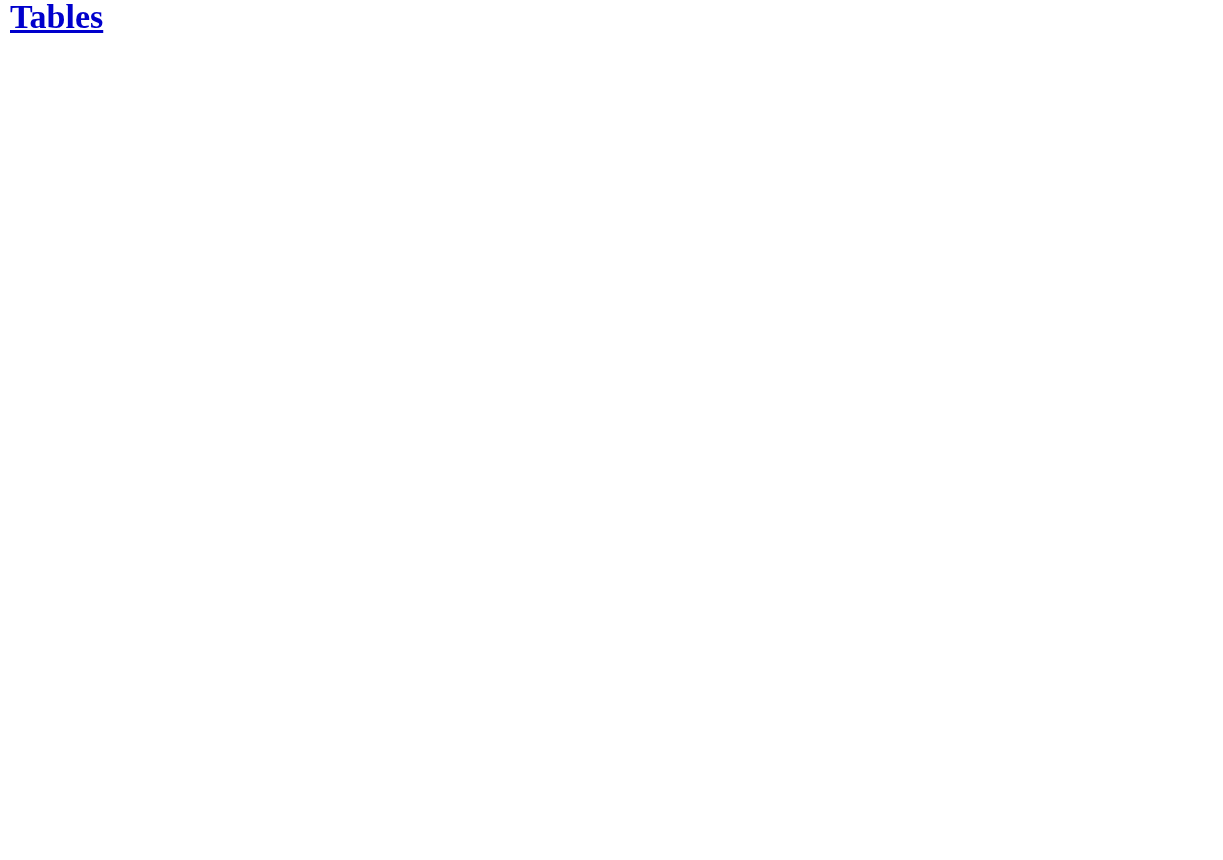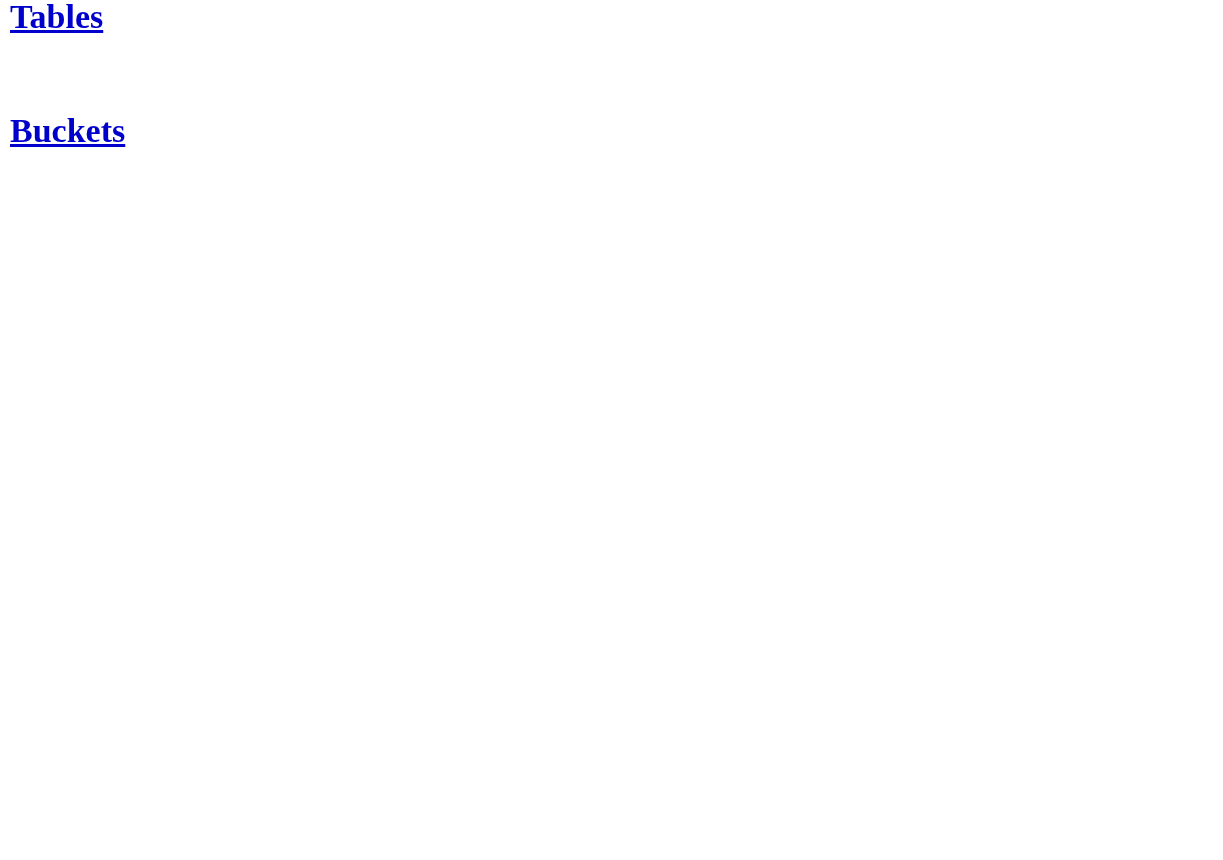--- a/index.html
+++ b/index.html
@@ -58,21 +58,14 @@
     </div>
     <p class="para"></p>
     <p class="para"></p>
   </div>
 
   <div class="spacer-md"></div>
 
 
   <div class="spacer-md"></div>
 
-  <div class="section">
-    <div class="heading-block">
-      <h2 class="heading">Buckets</h2>
-    </div>
-    <p class="para"></p>
-    <p class="para"></p>
-  </div>
 
 </div>
 
 </body></html>

